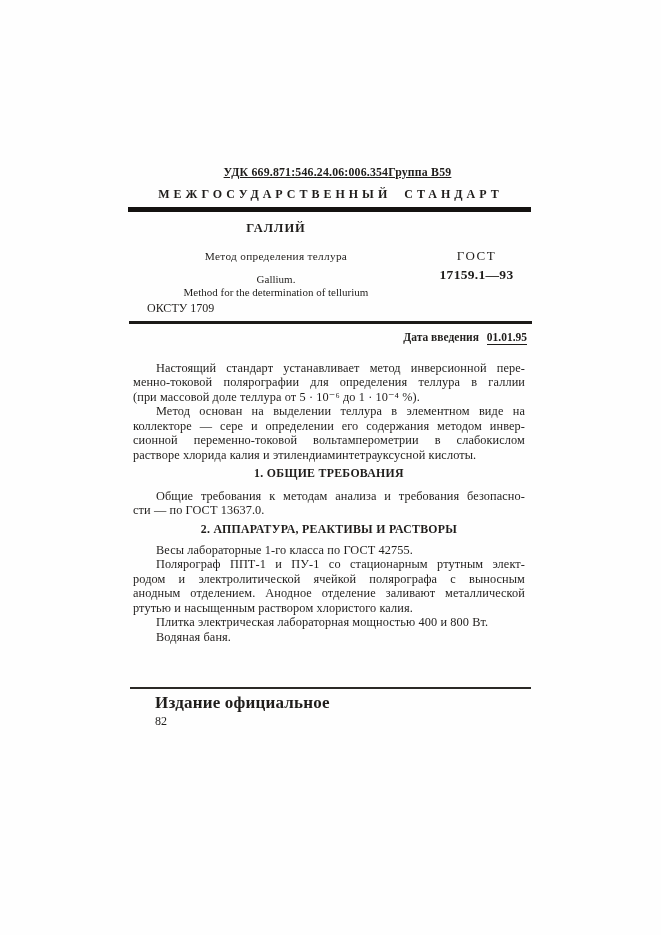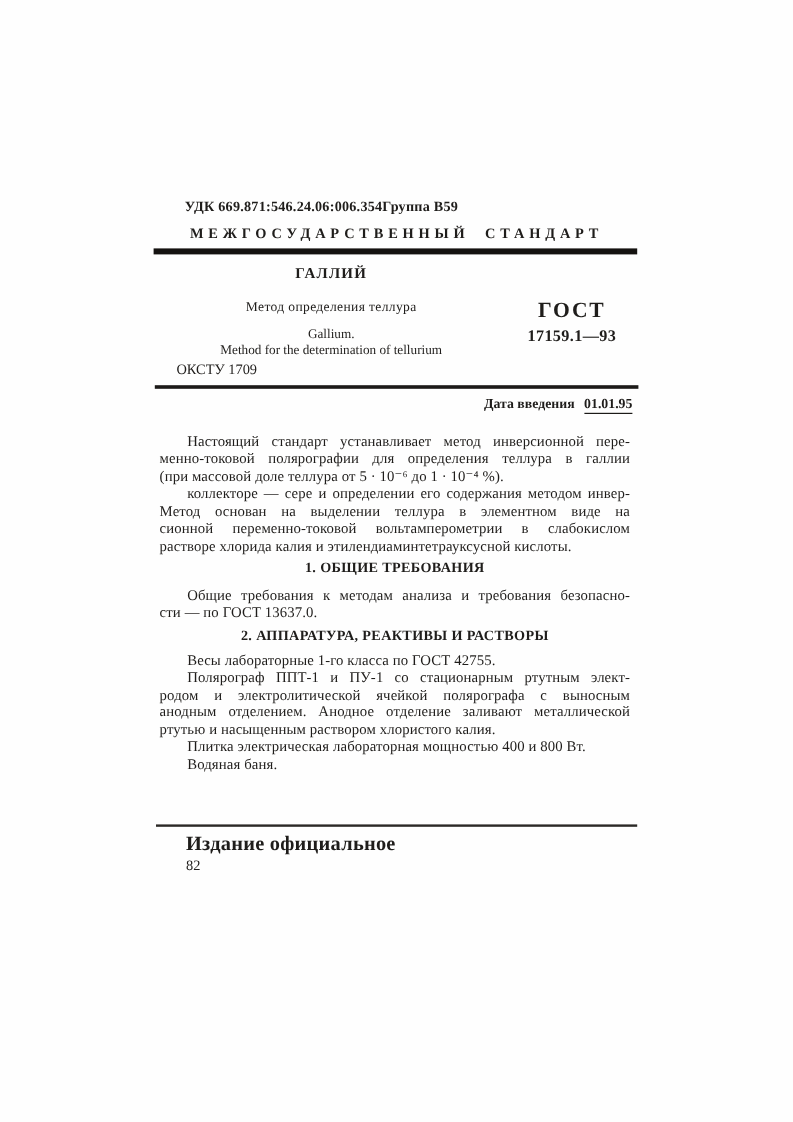--- a/index.html
+++ b/index.html
@@ -11,39 +11,39 @@
   .canvas {
     position: relative;
     width: 661px; height: 935px;
     background: #fefefe;
     color: #1f1d1b;
     overflow: hidden;
   }
   
   .doc-header { position: absolute; top: 165px; left: 130px; width: 401px; }
   .udk-row {
-    display: flex; justify-content: flex-start;
+    display: flex; justify-content: center;
     padding: 0 10px 0 24px;
-    font-size: 11.8px; font-weight: bold; letter-spacing: 0.2px;
+    font-size: 11.8px; font-weight: bold; letter-spacing: 0.2px; text-decoration: underline;
   }
   .standard-type {
     margin-top: 7px; text-align: center;
     font-size: 12px; font-weight: bold;
     letter-spacing: 4px; word-spacing: 6px; white-space: nowrap;
   }
   .header-bar { margin-top: 5px; height: 5px; background: #141210; margin-left: -2px; width: 403px; }
   
   .title-block { position: absolute; top: 221px; left: 130px; width: 401px; height: 100px; display: flex; }
   .title-left { width: 292px; text-align: center; }
   .doc-name { font-size: 12.5px; font-weight: bold; letter-spacing: 1px; }
   .doc-subtitle { margin-top: 14px; font-size: 11.3px; font-weight: normal; letter-spacing: 0.3px; }
   .doc-name-en { margin-top: 11px; font-size: 11px; line-height: 12.5px; }
   .doc-subtitle-en { font-size: 11px; line-height: 12.5px; }
   .title-right { flex: 1; text-align: center; padding-top: 27px; }
-  .gost-label { font-size: 18px; font-weight: bold; letter-spacing: 1.5px; }
+  .gost-label { font-size: 13px; font-weight: normal; letter-spacing: 1.5px; }
   .gost-number { margin-top: 3px; font-size: 13.5px; font-weight: bold; letter-spacing: 0.3px; }
   .okstu { position: absolute; left: 17px; top: 80px; font-size: 12px; }
   
   .rule-main { position: absolute; top: 321px; left: 129px; width: 403px; height: 3px; background: #1c1a18; }
   .date-line {
     position: absolute; top: 331px; left: 130px; width: 397px;
     text-align: right; font-size: 11.5px; font-weight: bold;
   }
   .date-value { margin-left: 5px; border-bottom: 1.5px solid #1c1a18; padding-bottom: 1px; }
   
@@ -100,22 +100,22 @@
     <span class="date-value">01.01.95</span>
   </div>
 
   <div class="body-text">
     <div class="para">
         <div class="tline">Настоящий стандарт устанавливает метод инверсионной пере-</div>
         <div class="tline">менно-токовой полярографии для определения теллура в галлии</div>
         <div class="tline tline-last">(при массовой доле теллура от 5 · 10⁻⁶ до 1 · 10⁻⁴ %).</div>
       </div>
     <div class="para">
+        <div class="tline">Метод основан на выделении теллура в элементном виде на</div>
         <div class="tline">коллекторе — сере и определении его содержания методом инвер-</div>
-        <div class="tline">Метод основан на выделении теллура в элементном виде на</div>
         <div class="tline">сионной переменно-токовой вольтамперометрии в слабокислом</div>
         <div class="tline tline-last">растворе хлорида калия и этилендиаминтетрауксусной кислоты.</div>
       </div>
 
     <div class="section section-1">
       <div class="sec-heading">1. ОБЩИЕ ТРЕБОВАНИЯ</div>
       <div class="para">
           <div class="tline">Общие требования к методам анализа и требования безопасно-</div>
           <div class="tline tline-last">сти — по ГОСТ 13637.0.</div>
         </div>

